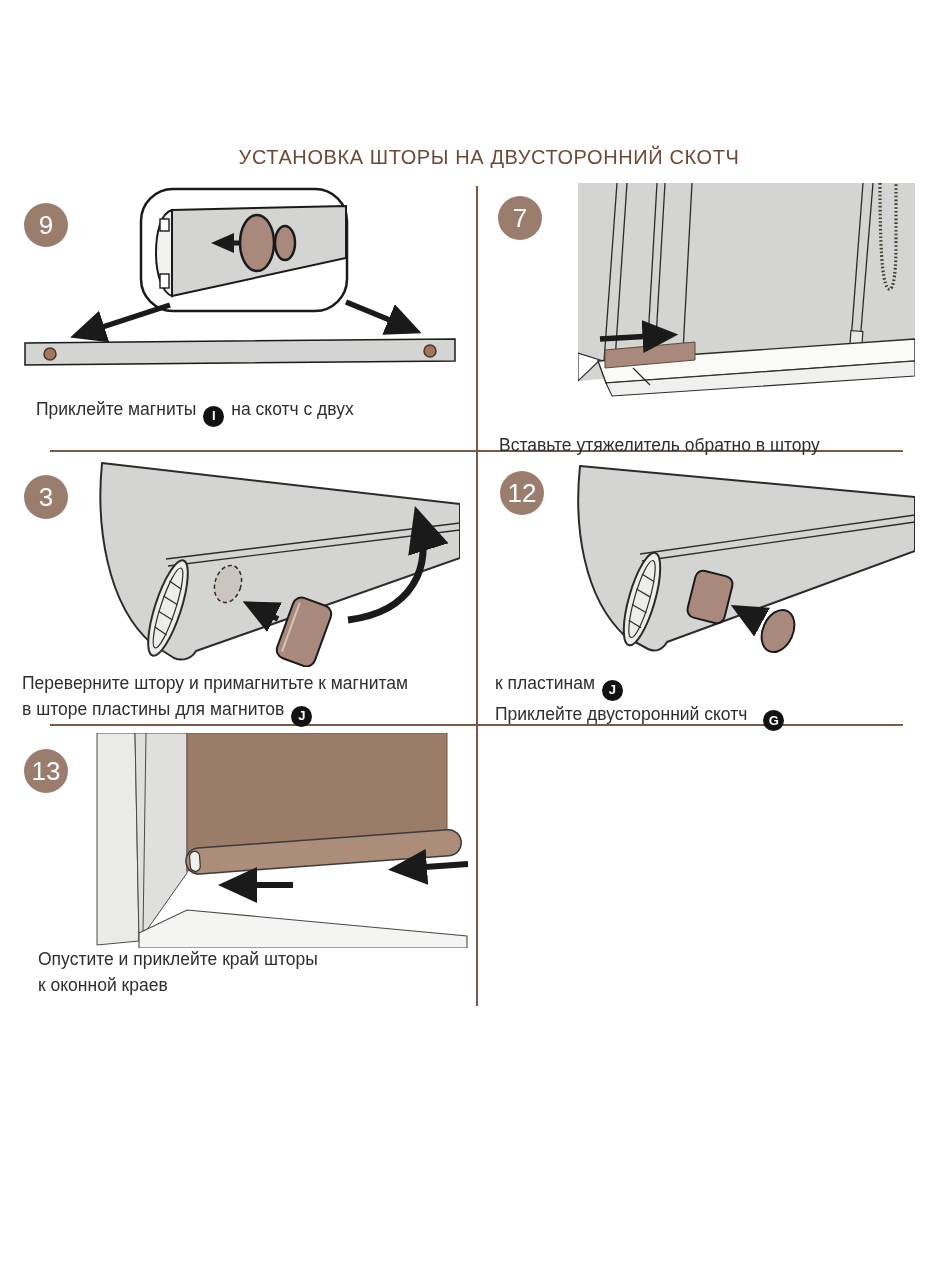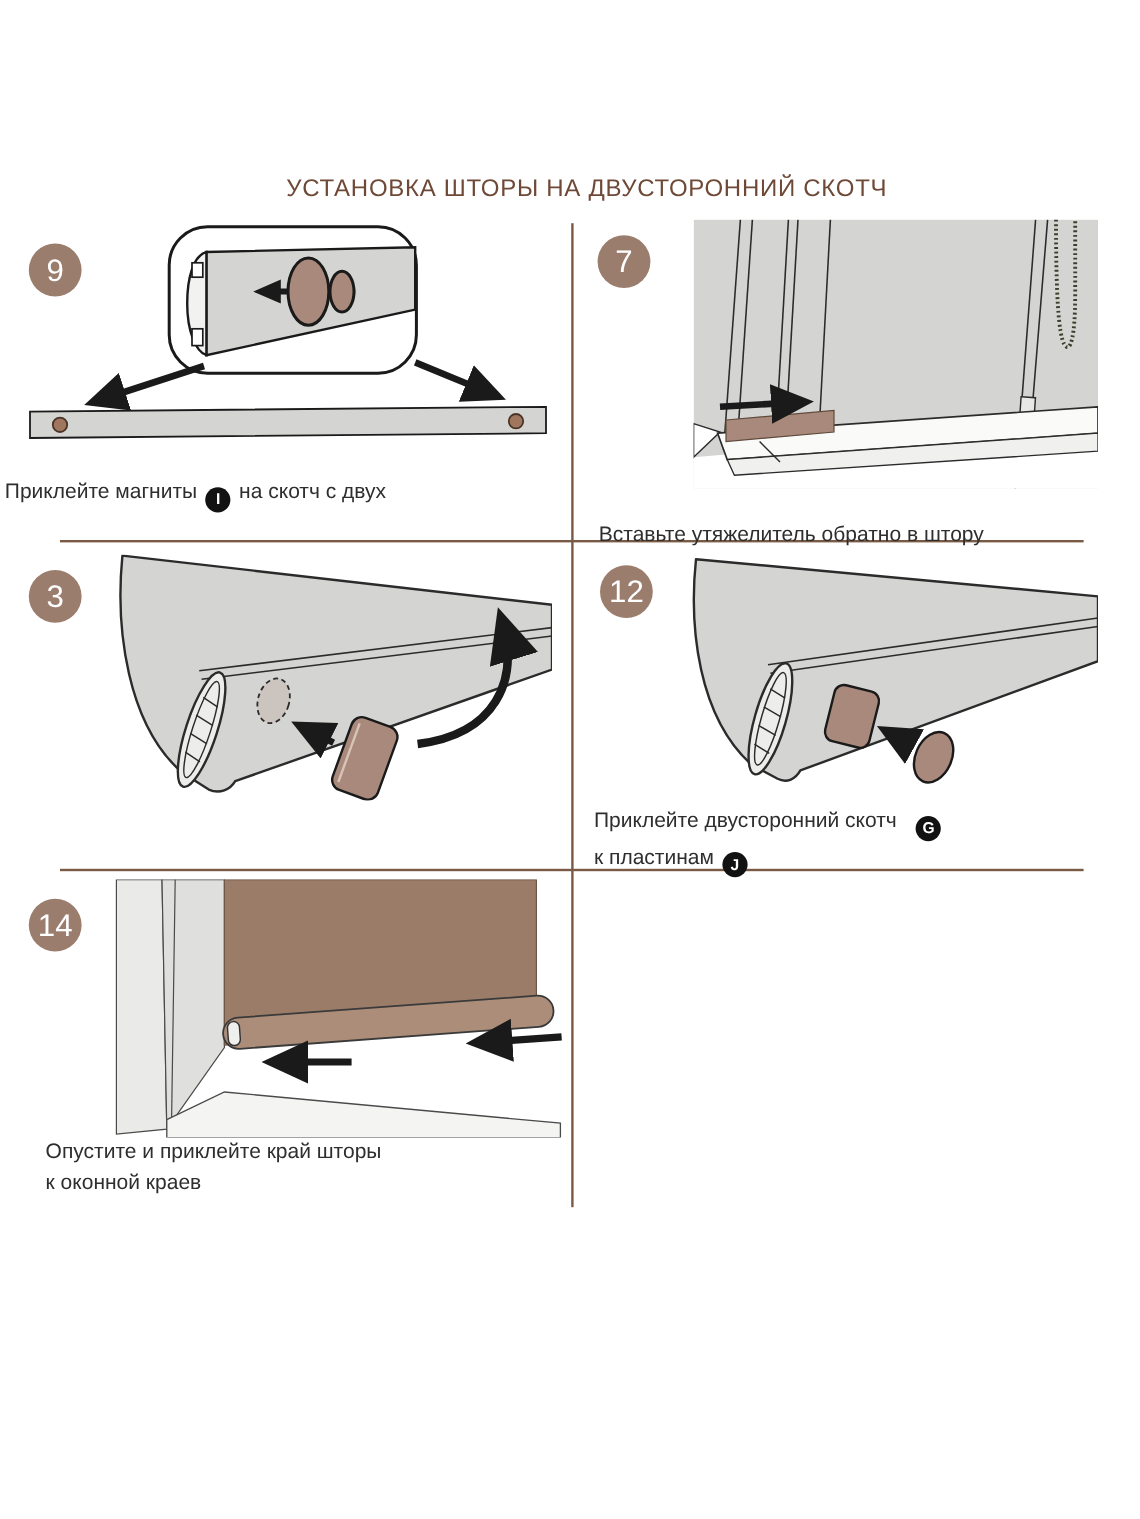--- a/index.html
+++ b/index.html
@@ -74,21 +74,21 @@
     <ellipse cx="265" cy="57" rx="10" ry="17" class="fill-accent" stroke="#1a1a1a" stroke-width="2.5"></ellipse>
 
     <line x1="150" y1="119" x2="58" y2="149" stroke="#1a1a1a" stroke-width="5.5" marker-end="url(#ah)"></line>
     <line x1="326" y1="116" x2="394" y2="144" stroke="#1a1a1a" stroke-width="5.5" marker-end="url(#ah)"></line>
 
     <polygon points="5,157 435,153 435,175 5,179" class="fill-gray" stroke="#1a1a1a" stroke-width="1.5"></polygon>
     <circle cx="30" cy="168" r="6" fill="#a1765f" stroke="#4a3428" stroke-width="1.5"></circle>
     <circle cx="410" cy="165" r="6" fill="#a1765f" stroke="#4a3428" stroke-width="1.5"></circle>
   </svg>
 
-  <div class="cap" style="left:4px;top:396px;width:440px">
+  <div class="cap" style="left:36px;top:396px;width:440px">
     <div class="cap-line">
       <span>Приклейте магниты</span><span class="badge">I</span><span>на скотч с двух</span>
     </div>
   </div>
 
   <div class="circle" style="left:498px;top:196px">
     <span>7</span>
   </div>
 
   <svg class="ill" style="left:578px;top:183px" width="337" height="224" viewBox="0 0 337 224">
@@ -147,20 +147,26 @@
 
     <g transform="translate(224 170) rotate(20)">
       <rect x="-20" y="-32" width="40" height="64" rx="9" class="fill-accent" stroke="#1a1a1a" stroke-width="2"></rect>
       <line x1="-14" y1="-26" x2="-14" y2="26" stroke="#d8c4b5" stroke-width="2"></line>
     </g>
     <line x1="198" y1="157" x2="170" y2="143" stroke="#1a1a1a" stroke-width="5.5" marker-end="url(#ah)"></line>
 
     <path d="M268,158 C332,150 354,106 338,54" fill="none" stroke="#1a1a1a" stroke-width="7" marker-end="url(#ah)"></path>
   </svg>
 
+  <div class="cap" style="left:22px;top:670px;width:450px">
+    <div class="cap-line"><span>Переверните штору и примагнитьте к магнитам</span></div>
+    <div class="cap-line">
+      <span>в шторе пластины для магнитов</span><span class="badge">J</span>
+    </div>
+  </div>
 
   <div class="circle" style="left:500px;top:471px">
     <span>12</span>
   </div>
 
   <svg class="ill" style="left:560px;top:465px" width="355" height="200" viewBox="0 0 355 200">
     <path d="M20,1 C14,58 22,132 66,172 L88,184 C96,188 103,184 107,177 L355,86 L355,32 Z" class="fill-gray" stroke="#2b2b2b" stroke-width="2" stroke-linejoin="round"></path>
     <line x1="80" y1="89" x2="355" y2="50" stroke="#2b2b2b" stroke-width="1.3"></line>
     <line x1="82" y1="96" x2="355" y2="57" stroke="#2b2b2b" stroke-width="1.3"></line>
     <g transform="rotate(16 82 134)">
@@ -175,29 +181,29 @@
     <g transform="translate(150 132) rotate(14)">
       <rect x="-19" y="-24" width="38" height="48" rx="8" class="fill-accent" stroke="#1a1a1a" stroke-width="2"></rect>
     </g>
 
     <ellipse transform="translate(218 166) rotate(24)" rx="15" ry="22" class="fill-accent" stroke="#1a1a1a" stroke-width="2"></ellipse>
     <line x1="200" y1="156" x2="178" y2="144" stroke="#1a1a1a" stroke-width="5.5" marker-end="url(#ah)"></line>
   </svg>
 
   <div class="cap" style="left:495px;top:670px;width:430px">
     <div class="cap-line">
+      <span>к пластинам</span><span class="badge">J</span>
+    </div>
+    <div class="cap-line">
       <span>Приклейте двусторонний скотч</span><span class="badge gap">G</span>
     </div>
-    <div class="cap-line">
-      <span>к пластинам</span><span class="badge">J</span>
-    </div>
   </div>
 
   <div class="circle" style="left:24px;top:749px">
-    <span>14</span>
+    <span>13</span>
   </div>
 
   <svg class="ill" style="left:95px;top:733px" width="375" height="215" viewBox="0 0 375 215">
 
     <polygon points="2,0 40,0 44,208 2,212" fill="#eaeae8" stroke="#4a4a4a" stroke-width="1"></polygon>
     <polygon points="40,0 92,0 92,140 44,208" fill="#dfdfdd" stroke="#4a4a4a" stroke-width="1"></polygon>
     <line x1="51" y1="0" x2="48" y2="200" stroke="#4a4a4a" stroke-width="1"></line>
 
     <polygon points="44,200 92,177 372,203 372,215 44,215" fill="#f4f4f2" stroke="#4a4a4a" stroke-width="1.1"></polygon>
 

